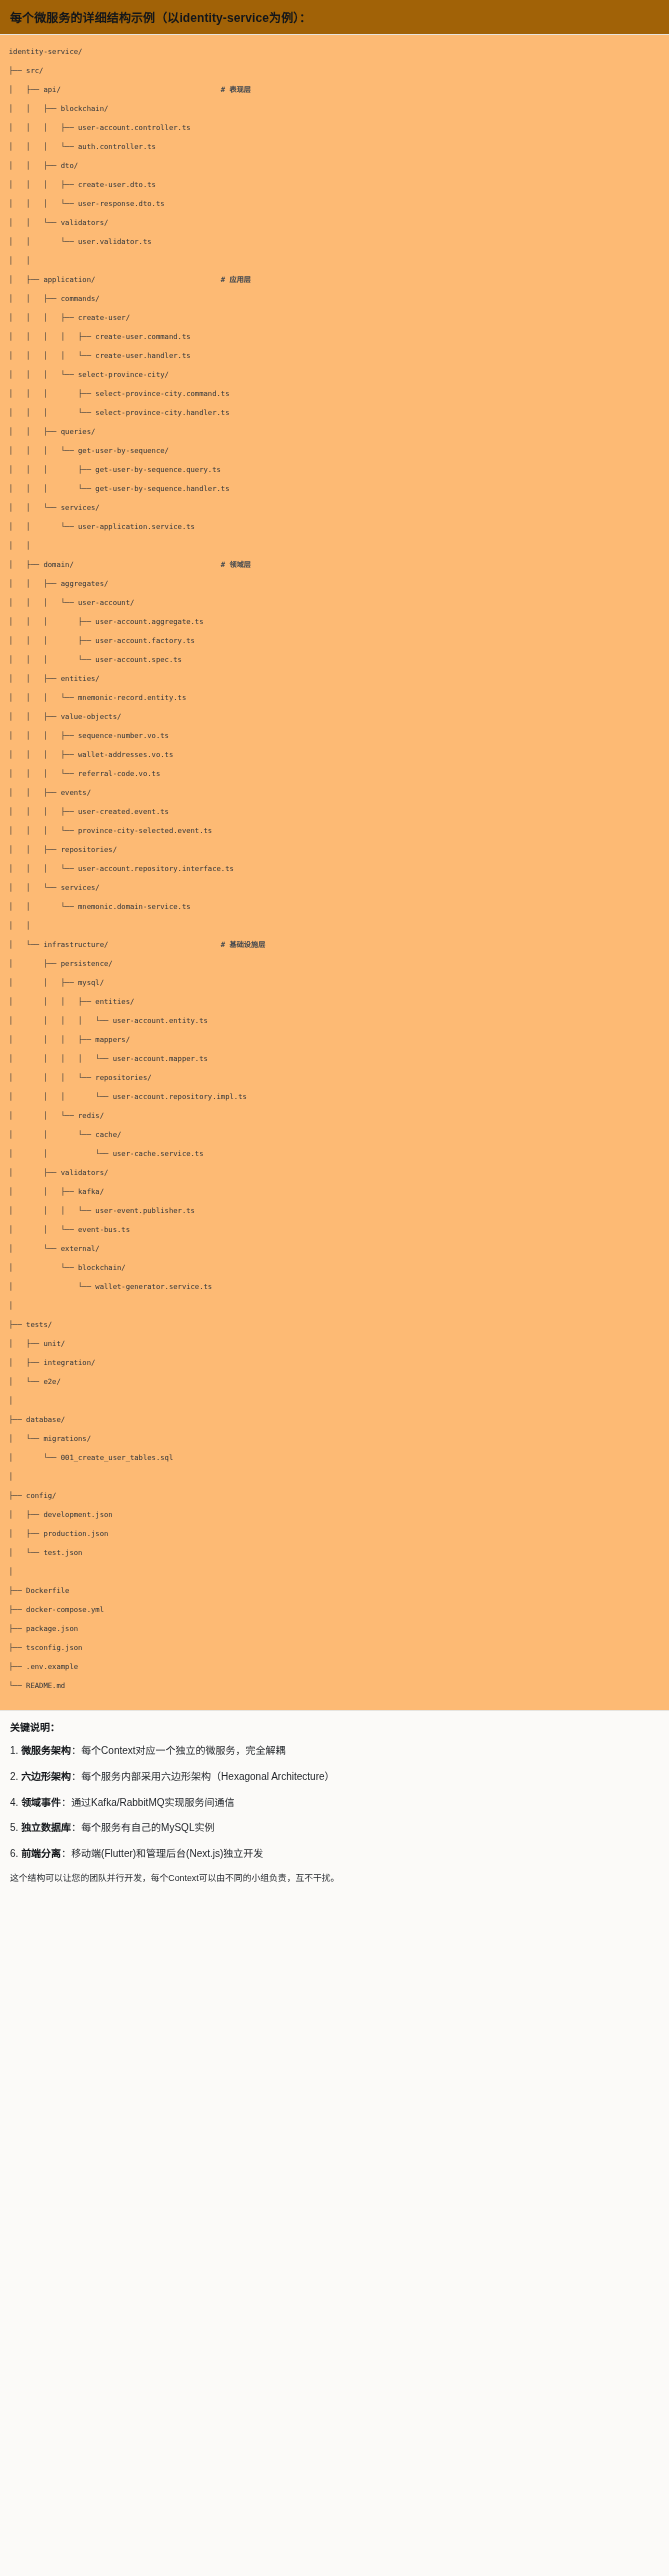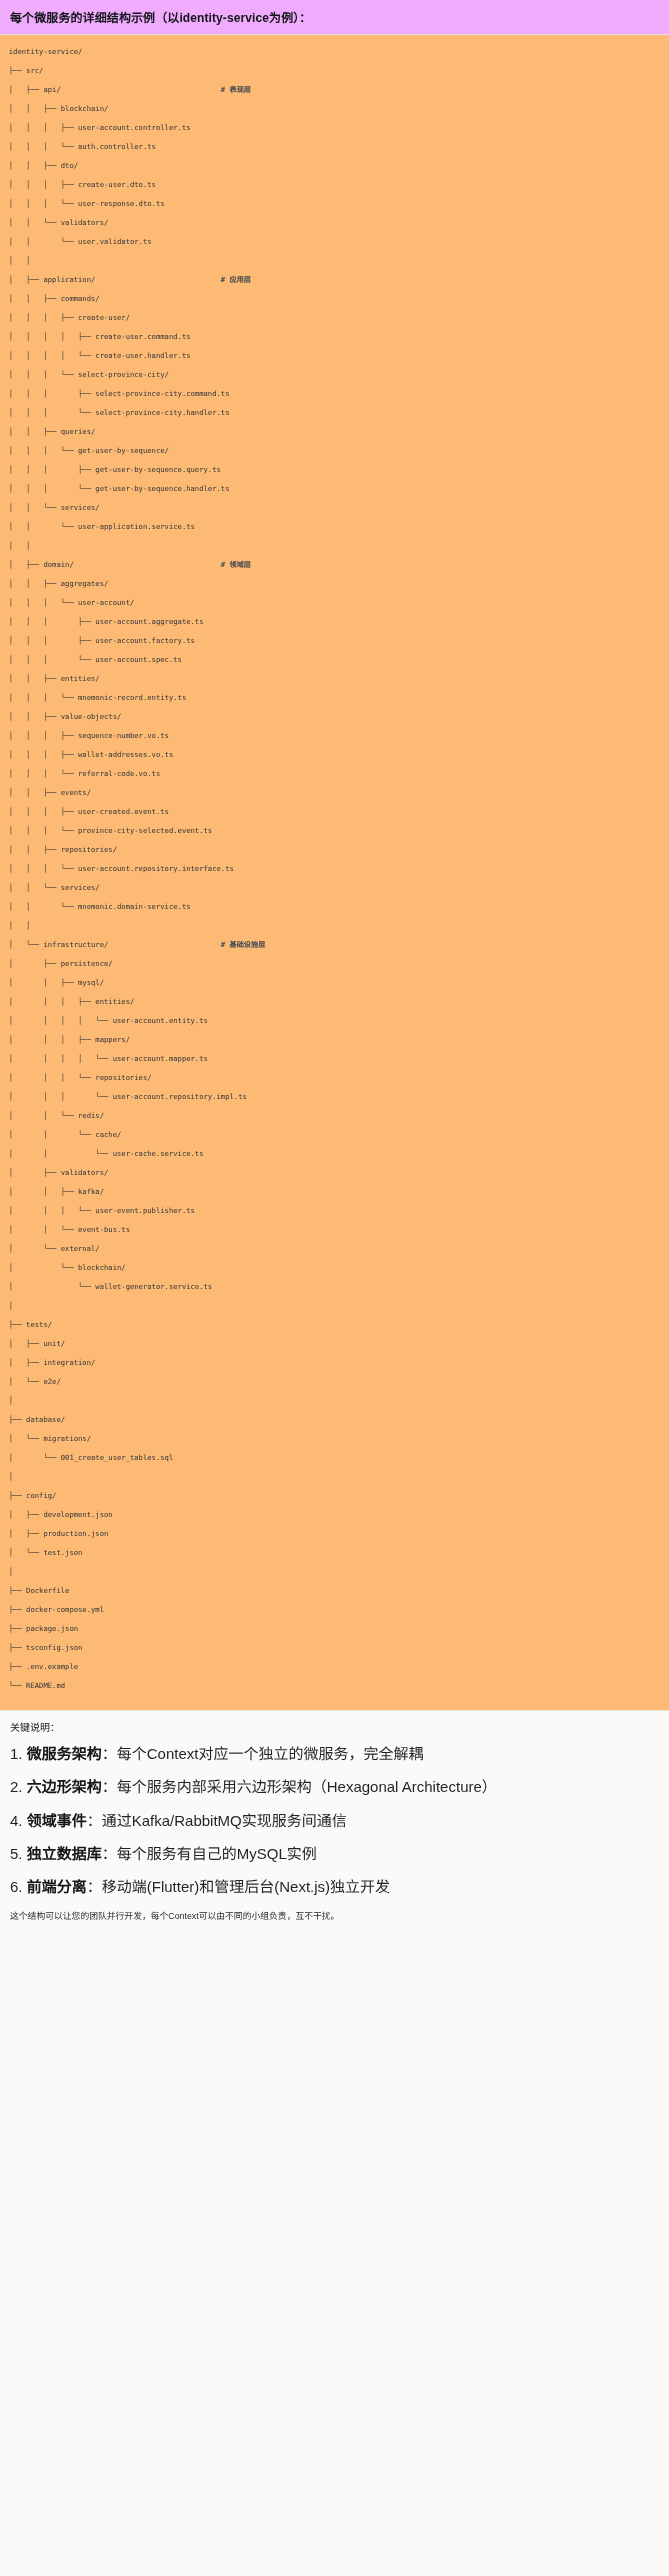--- a/index.html
+++ b/index.html
@@ -12,21 +12,21 @@
   body {
     width: 669px;
     font-family: "Liberation Sans", "DejaVu Sans", sans-serif;
     color: #1f2328;
     -webkit-font-smoothing: antialiased;
   }
 
   
   .doc-header {
     padding: 10px 10px 7.5px 10px;
-    background: #f0abfc;
+    background: #a16207;
     border-bottom: 0.6px solid #e6e4e0;
   }
   .doc-header h1 {
     margin: 0;
     font-size: 12px;
     line-height: 1.4;
     font-weight: 700;
     letter-spacing: 0.1px;
     color: #13161a;
   }
@@ -58,31 +58,31 @@
   }
 
   
   .notes-block {
     padding: 10px 10px 8.8px 10px;
     background: #fbfaf8;
   }
   .notes-title {
     margin: 0 0 8.8px 0;
     font-size: 10px;
-    font-weight: 400;
+    font-weight: 700;
     color: #13161a;
     line-height: 1.4;
   }
   .notes-list {
     margin: 0;
     padding: 0;
     list-style: none;
   }
   .note-item {
-    font-size: 15px;
+    font-size: 10px;
     line-height: 1.5;
     margin-bottom: 10.6px;
     color: #1f2328;
   }
   .note-idx {
     color: #1f2328;
   }
   .note-term {
     font-weight: 700;
     color: #13161a;

